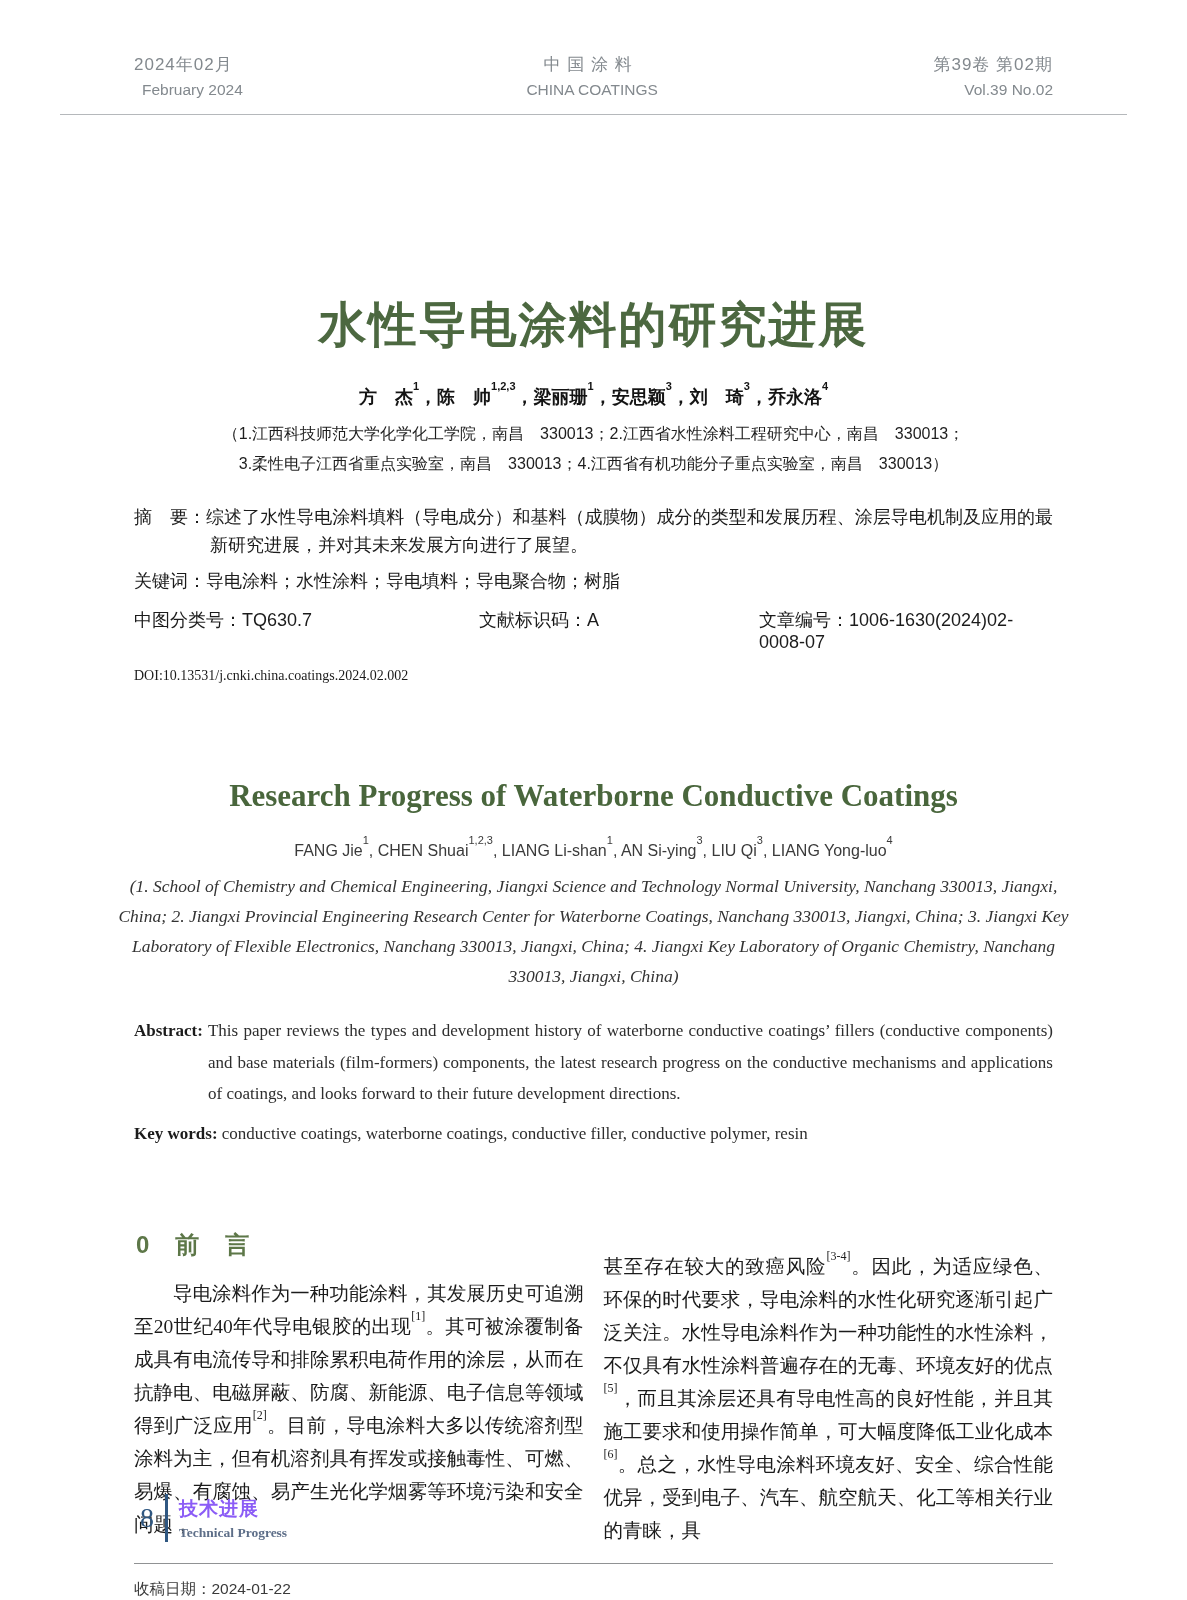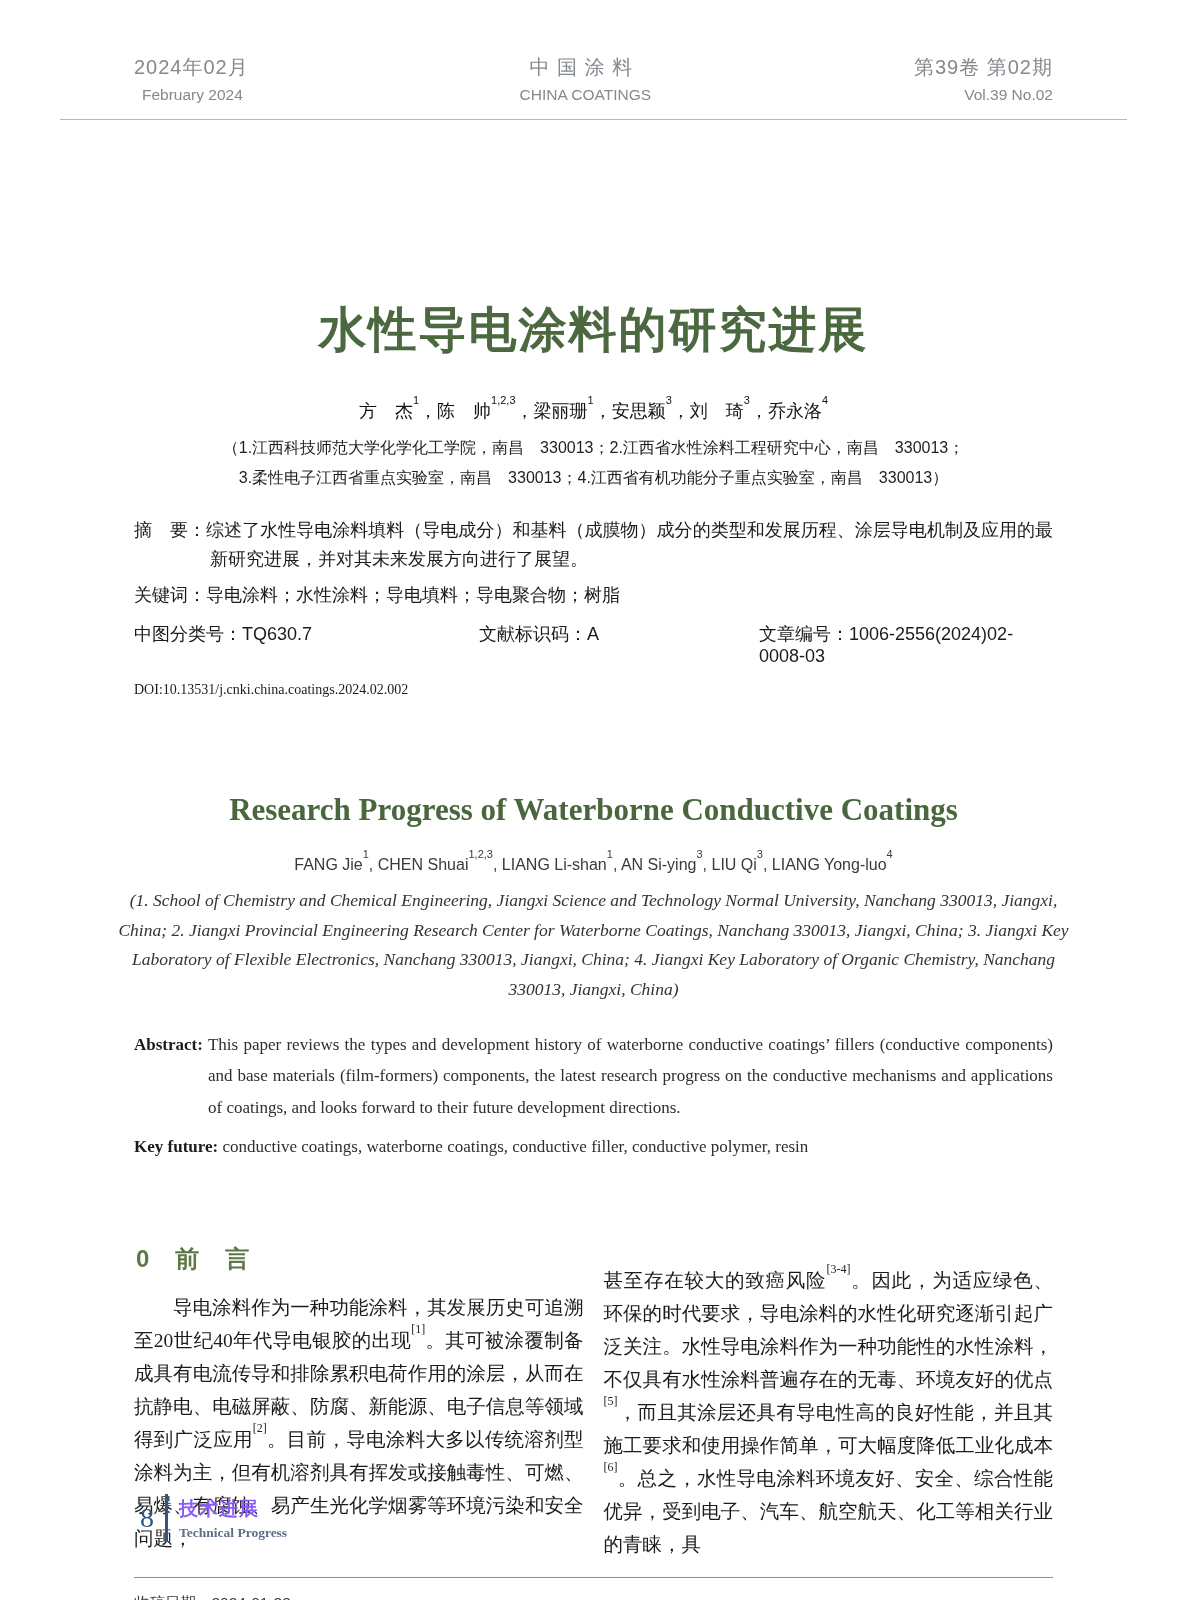--- a/index.html
+++ b/index.html
@@ -12,31 +12,31 @@
   }
   
   .jheader {
     display:flex; justify-content:space-between; align-items:flex-start;
     margin:52px 134px 0 134px; color:#83898e;
   }
   .jheader .col { line-height:1.55; }
   .jheader .c-left  { text-align:left; }
   .jheader .c-mid   { text-align:center; }
   .jheader .c-right { text-align:right; }
-  .jheader .cn { font-size:20px; letter-spacing:1px; }
+  .jheader .cn { font-size:17px; letter-spacing:1px; }
   .jheader .en { font-size:15.5px;margin-left:8px; }
   .header-rule { border:none; border-top:1.5px solid #b5b8bb; margin:12px 60px 0 60px; }
 
   
   .title-cn {
     margin-top:178px; text-align:center;
     font-size:48px; font-weight:bold; letter-spacing:2px;
     color:#4c6840;
   }
-  .authors-cn { margin-top:37px; text-align:center; font-size:18px; color:#141414; }
+  .authors-cn { margin-top:28px; text-align:center; font-size:18px; color:#141414;font-weight:bold; }
   .authors-cn sup, .authors-en sup { font-size:11px; position:relative; top:-0.55em; }
   .affil-cn { margin-top:10px; text-align:center; font-size:16px; line-height:1.85; color:#1e1e1e; }
 
   
   .meta-cn { margin:24px 134px 0 134px; }
   .hang-cn { padding-left:76px; text-indent:-76px; font-size:18px; line-height:1.6; text-align:justify; }
   .hang-cn .lbl { font-weight:normal; }
   .kw-cn { margin-top:7px; }
   .class-row { display:flex; margin:12px 134px 0 134px; font-size:18px; }
   .class-row .item1 { width:345px; }
@@ -130,35 +130,35 @@
     <div>3.柔性电子江西省重点实验室，南昌　330013；4.江西省有机功能分子重点实验室，南昌　330013）</div>
   </div>
 
   <div class="meta-cn">
     <p class="hang-cn"><span class="lbl">摘　要：</span><span>综述了水性导电涂料填料（导电成分）和基料（成膜物）成分的类型和发展历程、涂层导电机制及应用的最新研究进展，并对其未来发展方向进行了展望。</span></p>
     <p class="hang-cn kw-cn"><span class="lbl">关键词：</span><span>导电涂料；水性涂料；导电填料；导电聚合物；树脂</span></p>
   </div>
   <div class="class-row">
     <span class="item1">中图分类号：TQ630.7</span>
     <span class="item2">文献标识码：A</span>
-    <span class="item3">文章编号：1006-2556(2024)02-0008-03</span>
+    <span class="item3">文章编号：1006-1630(2024)02-0008-07</span>
   </div>
   <div class="doi-line">DOI:10.13531/j.cnki.china.coatings.2024.02.002</div>
 
   <h2 class="title-en">Research Progress of Waterborne Conductive Coatings</h2>
 
   <div class="authors-en">
     <span><span>FANG Jie</span><sup>1</sup><span>, </span></span><span><span>CHEN Shuai</span><sup>1,2,3</sup><span>, </span></span><span><span>LIANG Li-shan</span><sup>1</sup><span>, </span></span><span><span>AN Si-ying</span><sup>3</sup><span>, </span></span><span><span>LIU Qi</span><sup>3</sup><span>, </span></span><span><span>LIANG Yong-luo</span><sup>4</sup><span></span></span>
   </div>
 
   <div class="affil-en">(1. School of Chemistry and Chemical Engineering, Jiangxi Science and Technology Normal University, Nanchang 330013, Jiangxi, China; 2. Jiangxi Provincial Engineering Research Center for Waterborne Coatings, Nanchang 330013, Jiangxi, China; 3. Jiangxi Key Laboratory of Flexible Electronics, Nanchang 330013, Jiangxi, China; 4. Jiangxi Key Laboratory of Organic Chemistry, Nanchang 330013, Jiangxi, China)</div>
 
   <div class="meta-en">
     <p class="hang-en"><span class="lbl">Abstract:</span><span> This paper reviews the types and development history of waterborne conductive coatings’ fillers (conductive components) and base materials (film-formers) components, the latest research progress on the conductive mechanisms and applications of coatings, and looks forward to their future development directions.</span></p>
-    <p class="hang-en kw-en"><span class="lbl">Key future:</span><span> conductive coatings, waterborne coatings, conductive filler, conductive polymer, resin</span></p>
+    <p class="hang-en kw-en"><span class="lbl">Key words:</span><span> conductive coatings, waterborne coatings, conductive filler, conductive polymer, resin</span></p>
   </div>
 
   <div class="columns">
     <div class="col">
       <h3 class="sec-heading">0　前　言</h3>
       <p class="body-text indent"><span>导电涂料作为一种功能涂料，其发展历史可追溯至20世纪40年代导电银胶的出现</span><sup>[1]</sup><span>。其可被涂覆制备成具有电流传导和排除累积电荷作用的涂层，从而在抗静电、电磁屏蔽、防腐、新能源、电子信息等领域得到广泛应用</span><sup>[2]</sup><span>。目前，导电涂料大多以传统溶剂型涂料为主，但有机溶剂具有挥发或接触毒性、可燃、易爆、有腐蚀、易产生光化学烟雾等环境污染和安全问题，</span></p>
     </div>
     <div class="col">
       <p class="body-text right-start"><span>甚至存在较大的致癌风险</span><sup>[3-4]</sup><span>。因此，为适应绿色、环保的时代要求，导电涂料的水性化研究逐渐引起广泛关注。水性导电涂料作为一种功能性的水性涂料，不仅具有水性涂料普遍存在的无毒、环境友好的优点</span><sup>[5]</sup><span>，而且其涂层还具有导电性高的良好性能，并且其施工要求和使用操作简单，可大幅度降低工业化成本</span><sup>[6]</sup><span>。总之，水性导电涂料环境友好、安全、综合性能优异，受到电子、汽车、航空航天、化工等相关行业的青睐，具</span></p>
     </div>

